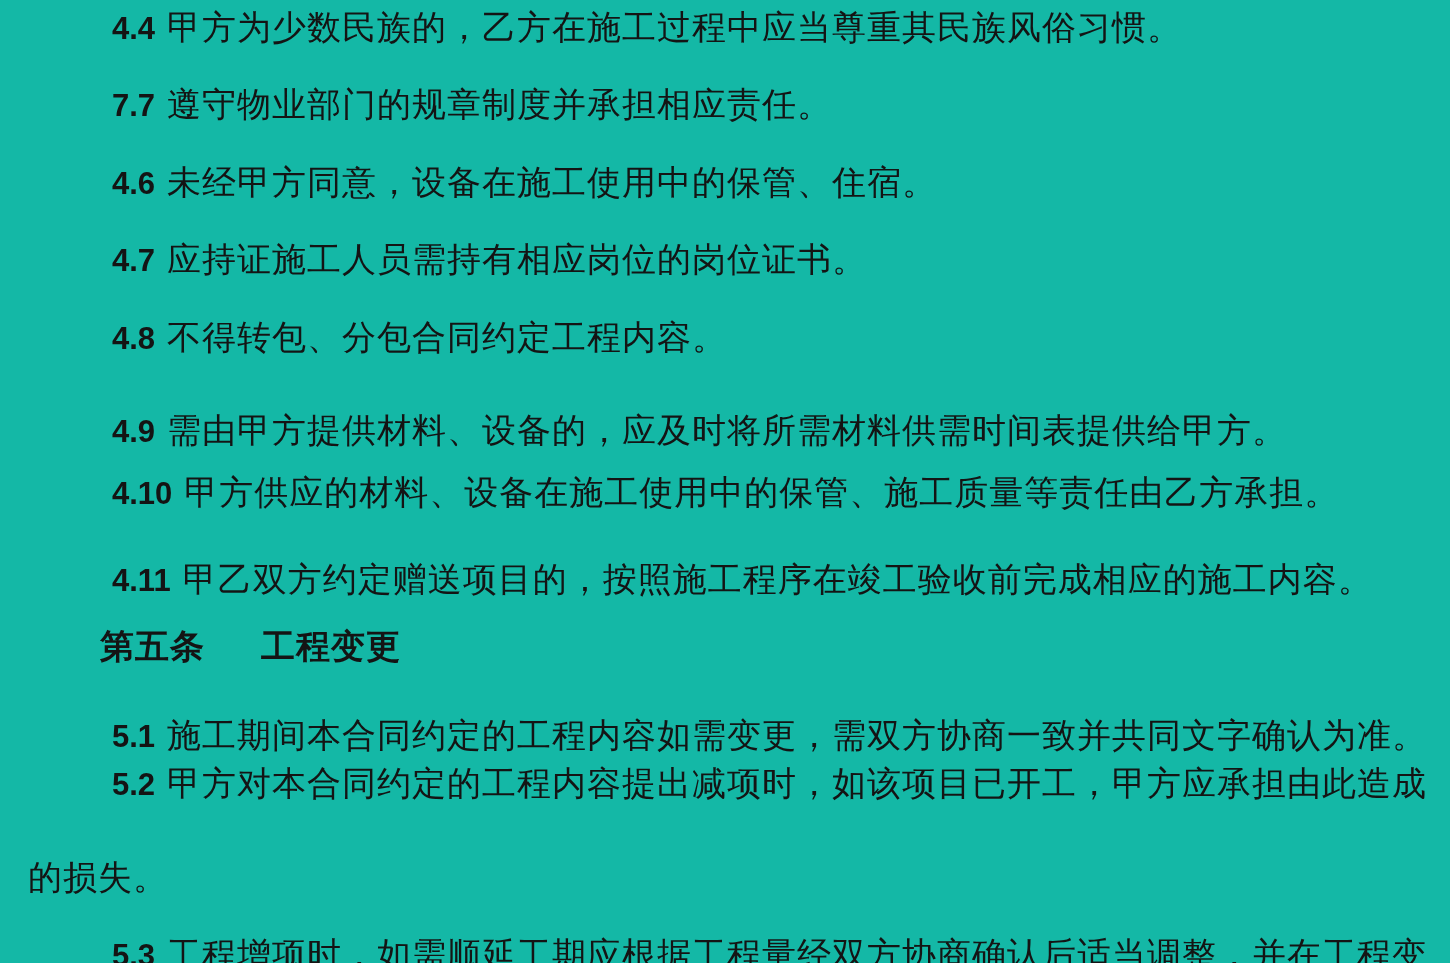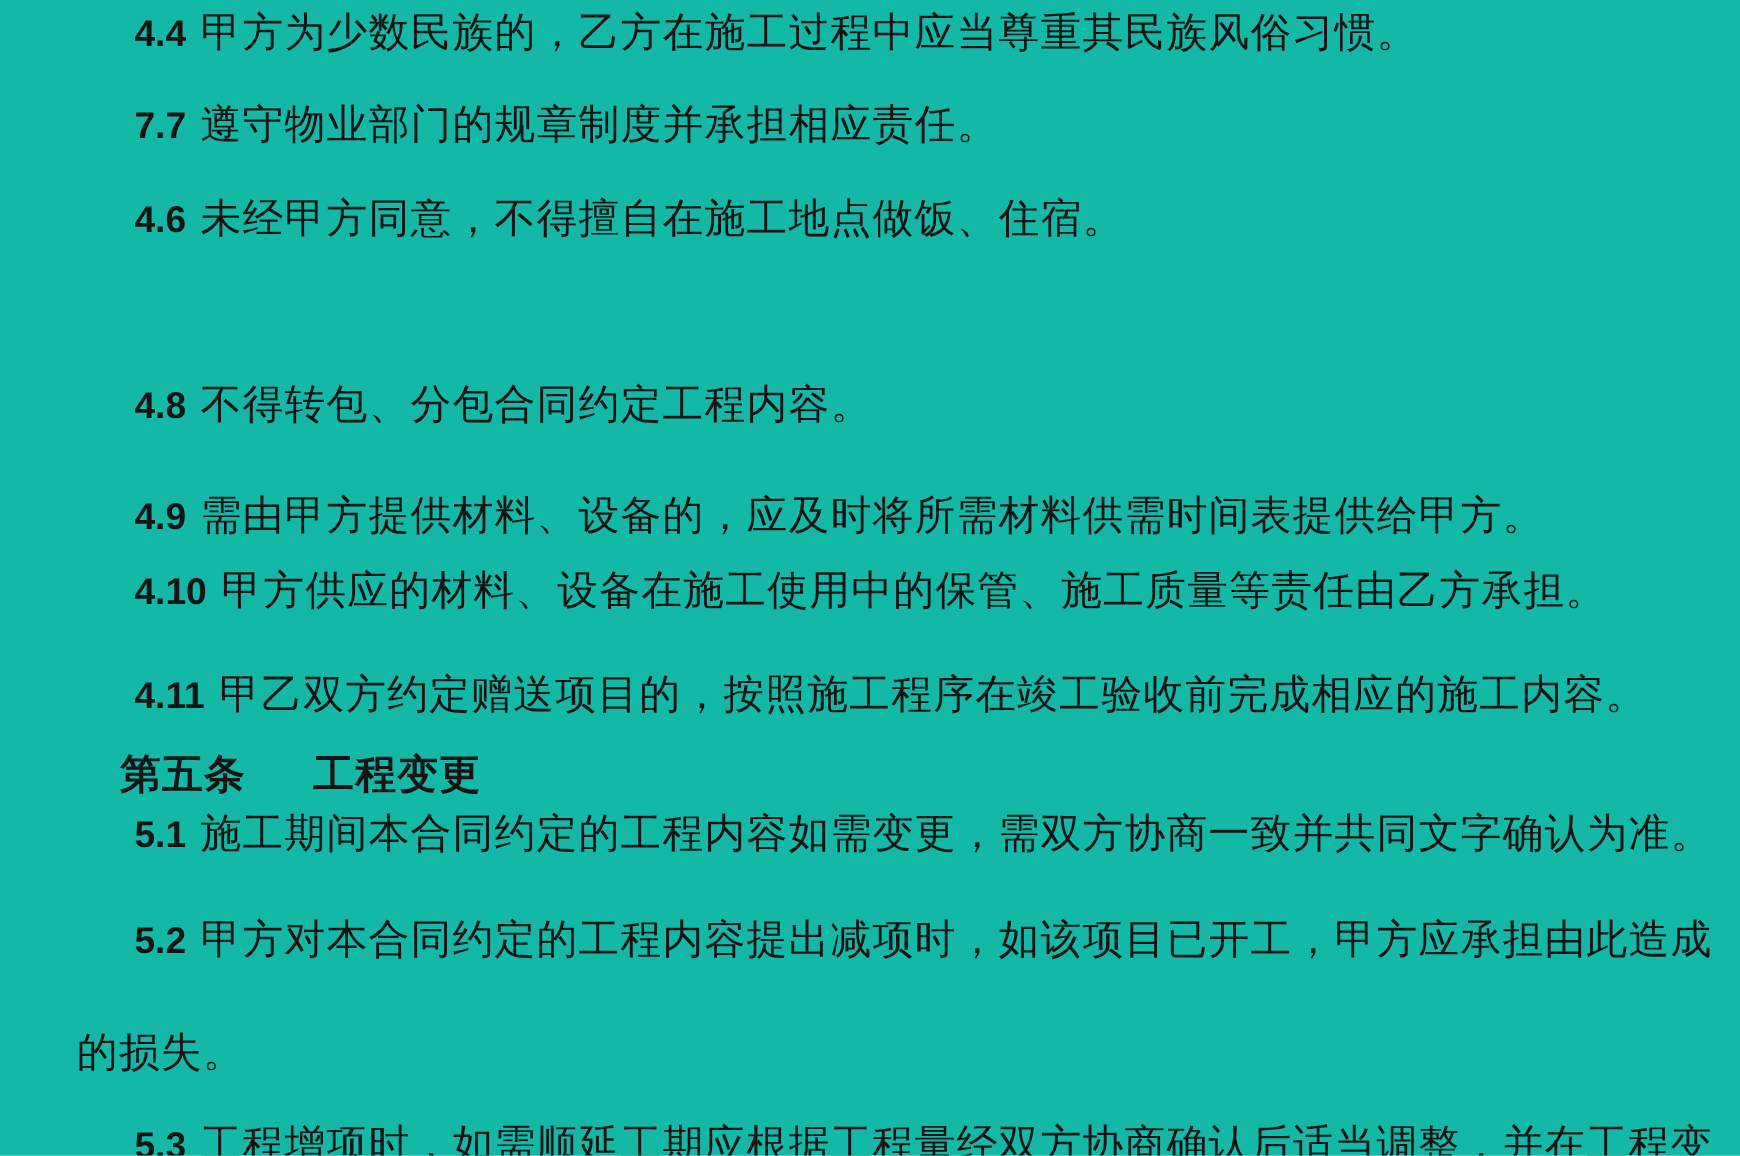--- a/index.html
+++ b/index.html
@@ -16,21 +16,21 @@
     color: #141414;
   }
   .line {
     position: absolute;
     white-space: nowrap;
     font-size: 34px;
     line-height: 40px;
     letter-spacing: 1px;
   }
   .clause-line { left: 112px; }
-  .continuation-line { left: 28px; margin-left: 36px; }
+  .continuation-line { left: 28px; }
   .header-line {
     left: 100px;
     font-weight: bold;
   }
   .num {
     font-family: "Liberation Sans", "DejaVu Sans", sans-serif;
     font-size: 31px;
     font-weight: 600;
     letter-spacing: 0;
     margin-right: 12px;
@@ -44,23 +44,26 @@
 
   <div class="line clause-line" style="top:8px">
     <span class="num">4.4</span><span>甲方为少数民族的，乙方在施工过程中应当尊重其民族风俗习惯。</span>
   </div>
 
   <div class="line clause-line" style="top:85px">
     <span class="num">7.7</span><span>遵守物业部门的规章制度并承担相应责任。</span>
   </div>
 
   <div class="line clause-line" style="top:163px">
-    <span class="num">4.6</span><span>未经甲方同意，不得擅自在施工地点做饭、住宿。</span>
+    <span class="num">4.6</span><span>未经甲方同意，设备在施工使用中的保管、住宿。</span>
   </div>
 
+  <div class="line clause-line" style="top:240px">
+    <span class="num">4.7</span><span>应持证施工人员需持有相应岗位的岗位证书。</span>
+  </div>
 
   <div class="line clause-line" style="top:318px">
     <span class="num">4.8</span><span>不得转包、分包合同约定工程内容。</span>
   </div>
 
   <div class="line clause-line" style="top:411px">
     <span class="num">4.9</span><span>需由甲方提供材料、设备的，应及时将所需材料供需时间表提供给甲方。</span>
   </div>
 
   <div class="line clause-line" style="top:473px">
@@ -68,21 +71,21 @@
   </div>
 
   <div class="line clause-line" style="top:560px">
     <span class="num">4.11</span><span>甲乙双方约定赠送项目的，按照施工程序在竣工验收前完成相应的施工内容。</span>
   </div>
 
   <div class="line header-line" style="top:627px">
     <span>第五条</span><span class="header-title">工程变更</span>
   </div>
 
-  <div class="line clause-line" style="top:676px">
+  <div class="line clause-line" style="top:716px">
     <span class="num">5.1</span><span>施工期间本合同约定的工程内容如需变更，需双方协商一致并共同文字确认为准。</span>
   </div>
 
   <div class="line clause-line" style="top:764px">
     <span class="num">5.2</span><span>甲方对本合同约定的工程内容提出减项时，如该项目已开工，甲方应承担由此造成</span>
   </div>
 
   <div class="line continuation-line" style="top:858px">
     <span>的损失。</span>
   </div>

